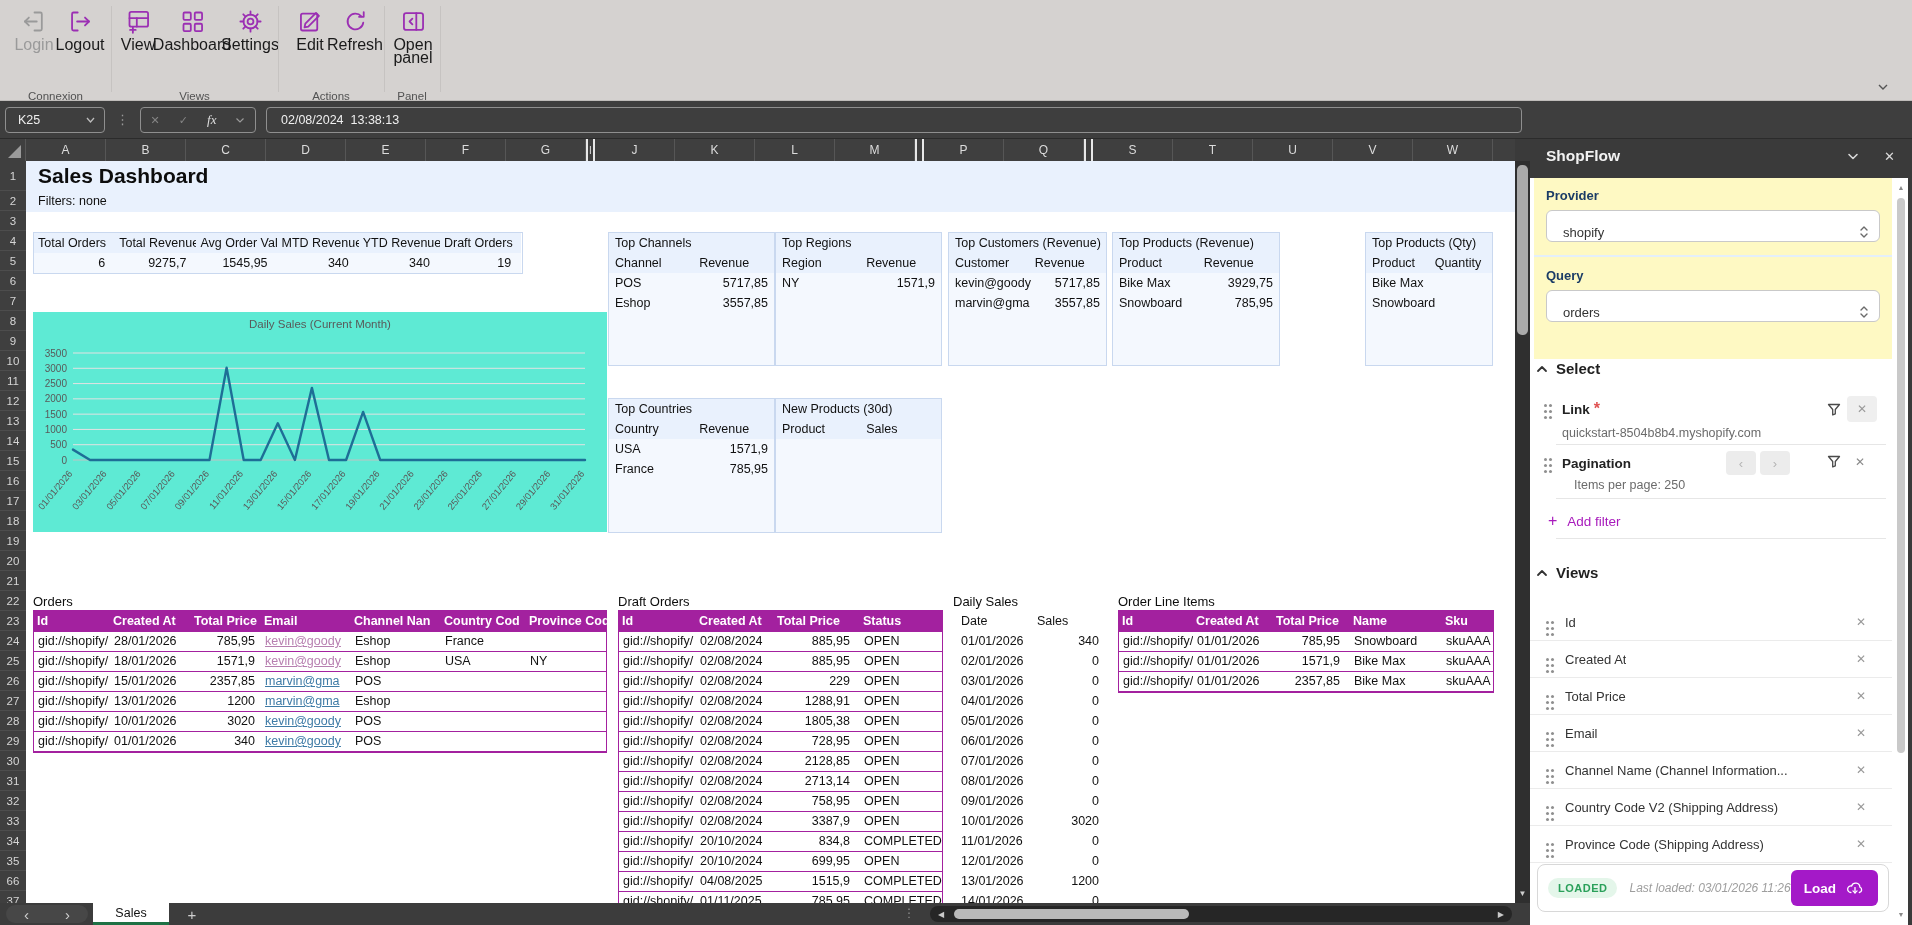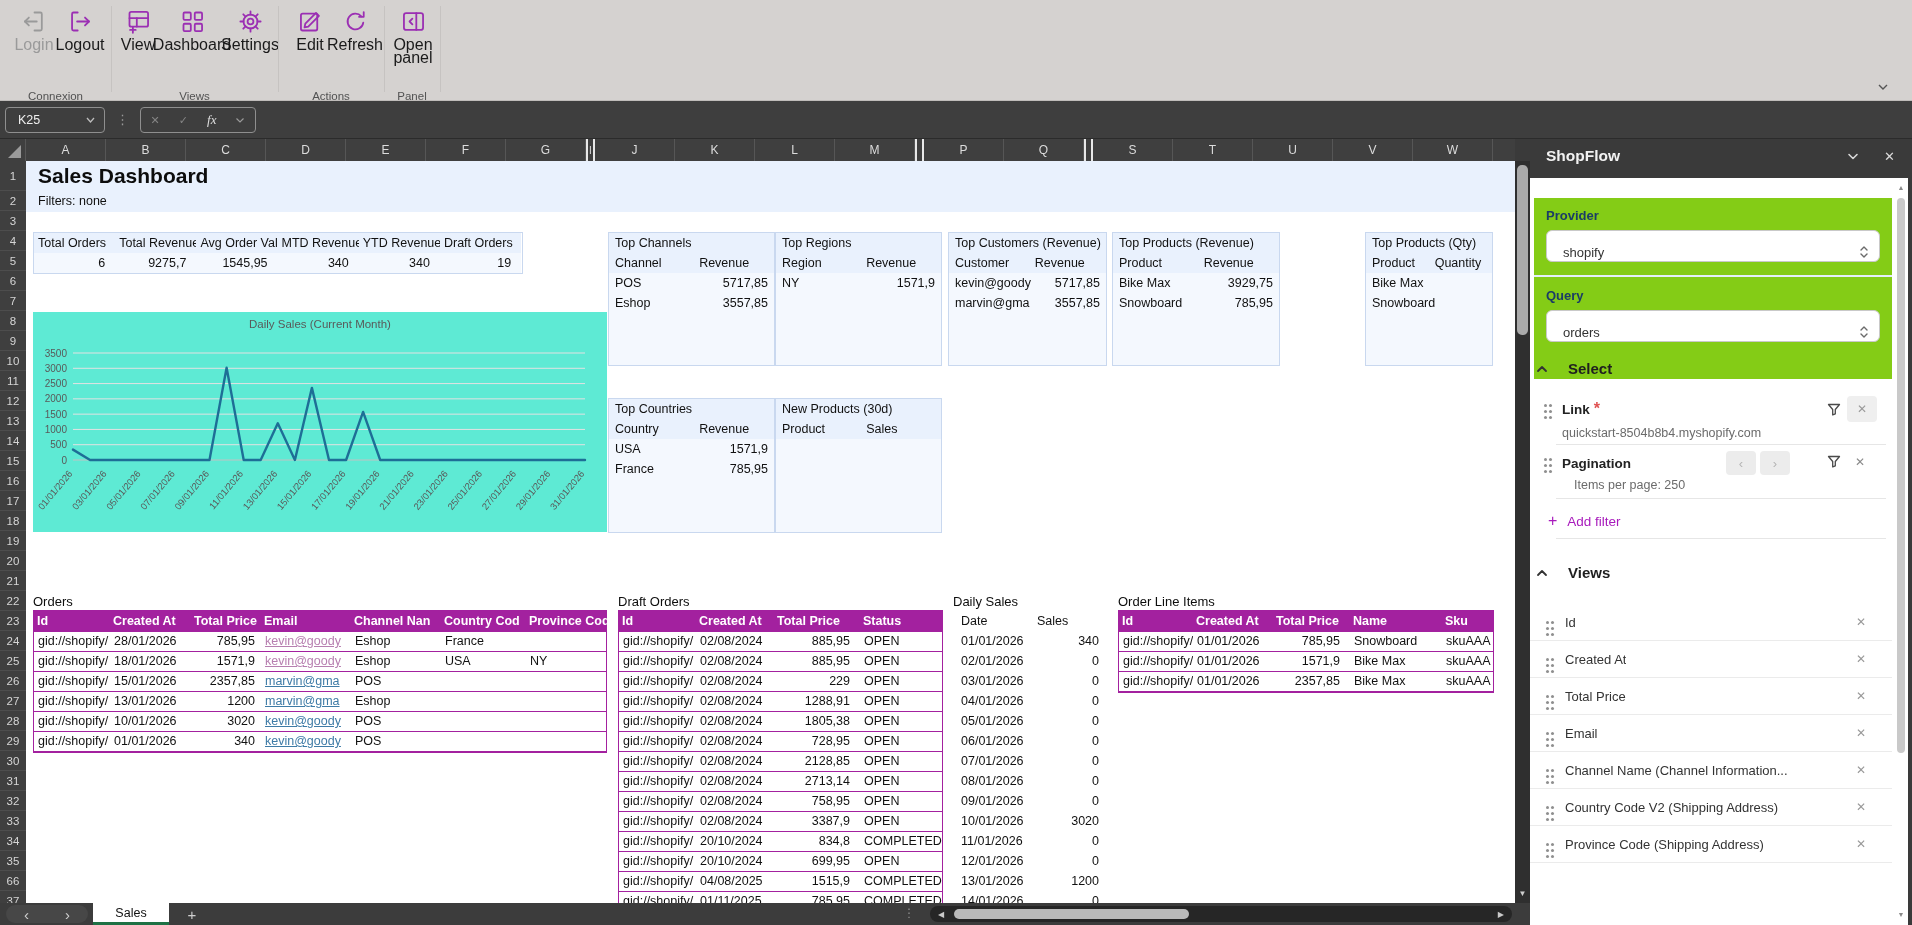--- a/index.html
+++ b/index.html
@@ -97,27 +97,27 @@
               box-sizing:border-box;display:flex;align-items:center;justify-content:center;font-size:12.5px;color:#111}
   .addsheet{position:absolute;left:180px;top:0;width:24px;height:22px;color:#cfcfcf;font-size:15px;display:flex;align-items:center;justify-content:center}
   .hgrip{position:absolute;left:903px;top:3px;color:#909090;font-size:12px}
   .htrack{position:absolute;left:930px;top:3px;width:582px;height:16px;background:#262626;border-radius:8px}
   .harrow{position:absolute;top:4px;color:#c9c9c9;font-size:8px}
   .hthumb{position:absolute;left:24px;top:3px;width:235px;height:10px;background:#b9b9b9;border-radius:5px}
 
   
   .panel-title{left:1546px;top:147px;font-size:15.5px;font-weight:600;color:#f2f2f2}
   .panel-card{left:1530px;top:178px;width:378px;height:747px;background:#fff}
-  .bluebox{position:absolute;left:4px;top:20px;width:358px;height:181px;background:#84cc16}
+  .bluebox{position:absolute;left:4px;top:0;width:358px;height:181px;background:#fef9c3}
   .plabel{position:absolute;left:12px;font-size:13px;font-weight:bold;color:#1b3c66}
   .pselect{position:absolute;left:12px;width:334px;height:32px;background:#fff;border:1px solid #c9c9c9;border-radius:6px;
            box-sizing:border-box;display:flex;align-items:center;padding:12px 10px 0 16px;font-size:13px;color:#333}
   .pselect .sp{margin-left:auto}
   .bluediv{position:absolute;left:0;top:77px;width:358px;height:2px;background:#e4effa}
-  .sechead{position:absolute;left:6px;display:flex;align-items:center;gap:20px;font-size:15px;font-weight:bold;color:#1f1f1f}
+  .sechead{position:absolute;left:6px;display:flex;align-items:center;gap:8px;font-size:15px;font-weight:bold;color:#1f1f1f}
   .dots{width:3px;height:3px;border-radius:50%;background:#8f8f8f;
         box-shadow:0 6px 0 #8f8f8f,0 12px 0 #8f8f8f,5px 0 0 #8f8f8f,5px 6px 0 #8f8f8f,5px 12px 0 #8f8f8f}
   .fieldname{font-size:13.5px;font-weight:bold;color:#222}
   .req{color:#e05252;font-weight:bold;margin-left:4px}
   .fsub{position:absolute;font-size:12.5px;color:#6b6b6b}
   .pdiv{position:absolute;left:26px;width:330px;height:1px;background:#e6e6e6}
   .xbtn-boxed{position:absolute;width:30px;height:26px;background:#efefef;border-radius:4px;color:#9a9a9a;font-size:12px;
               display:flex;align-items:center;justify-content:center}
   .xplain{position:absolute;color:#8a8a8a;font-size:12px}
   .pagebtn{position:absolute;width:30px;height:24px;background:#ececec;border-radius:4px;color:#b5b5b5;font-size:13px;
@@ -230,20 +230,23 @@
       </svg>
   </div>
   <div class="kebab">⋮</div>
   <div class="fbox" style="left:140px;width:116px;justify-content:space-around">
     <span style="color:#858585;font-size:11px">✕</span>
     <span style="color:#858585;font-size:11px">✓</span>
     <span style="color:#dfdfdf;font-size:13px;font-family:'Liberation Serif',serif;font-style:italic">fx</span>
     <svg width="10" height="7" viewBox="0 0 10 7">
         <path d="M1.5 1.5 5 5l3.5-3.5" stroke="#9a9a9a" fill="none" stroke-width="1.2"></path>
       </svg>
+  </div>
+  <div class="fbox" style="left:266px;width:1256px;padding-left:14px;white-space:pre">
+    <span>02/08/2024  13:38:13</span>
   </div>
 </div>
 
 <div class="corner abs">
     <div class="tri"></div>
   </div>
 <div class="cheads abs">
 
 <span class="ch">A</span>
     <span class="ch">B</span>
@@ -888,19 +891,33 @@
         <span class="vx">✕</span>
       </div>
 
       <div class="viewrow">
         <div class="dots"></div>
         <span class="vlabel">Province Code (Shipping Address)</span>
         <span class="vx">✕</span>
       </div>
     </div>
 
+  <div class="loadbox">
+    <span class="badge">LOADED</span>
+    <span class="lastloaded">Last loaded: 03/01/2026 11:26</span>
+    <div class="loadbtn">
+      <span>Load</span>
+      <svg width="20" height="18" viewBox="0 0 24 22">
+          <g stroke="#fff" fill="none" stroke-width="1.6" stroke-linecap="round" stroke-linejoin="round">
+            <path d="M7 16.5a4 4 0 1 1 .9-7.9A5.2 5.2 0 0 1 18 10a3.4 3.4 0 0 1-.7 6.5"></path>
+            <path d="M12 10.5v6.5"></path>
+            <path d="M9.5 14.5 12 17l2.5-2.5"></path>
+          </g>
+        </svg>
+    </div>
+  </div>
 </div>
 
 <div class="pscroll abs">
   <span class="parrow" style="top:2px">▲</span>
   <div class="pthumb"></div>
   <span class="parrow" style="bottom:2px">▼</span>
 </div>
 
 </body></html>

